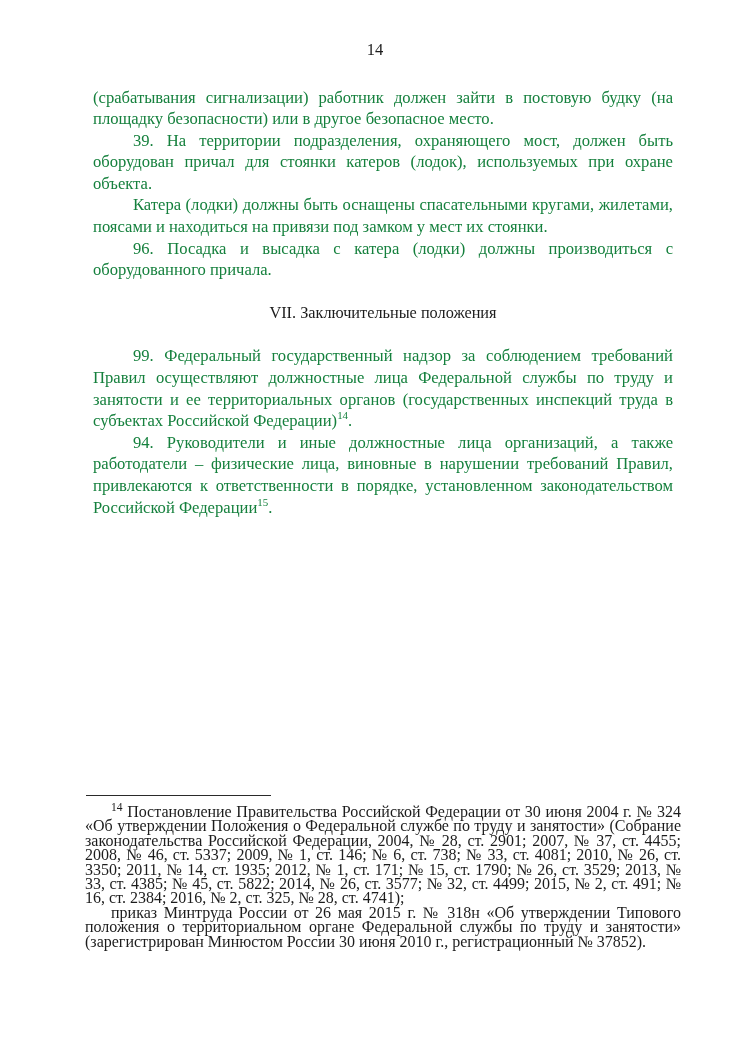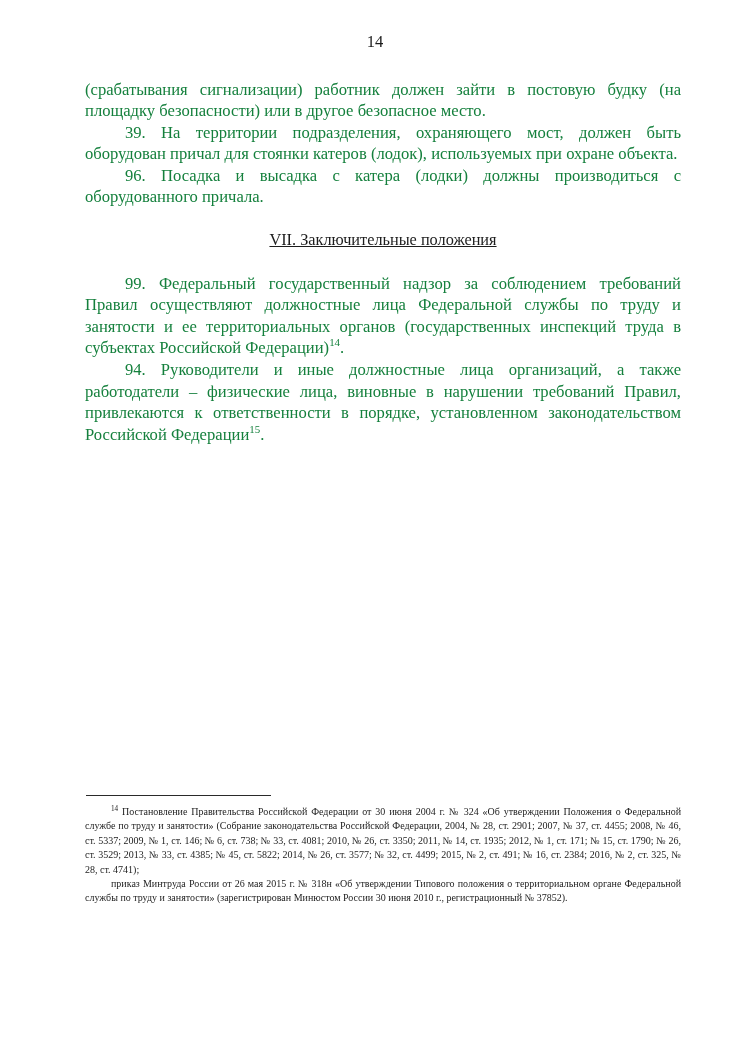--- a/index.html
+++ b/index.html
@@ -14,21 +14,21 @@
     font-family: "Liberation Serif", "DejaVu Serif", serif;
     color: #1a1a1a;
     position: relative;
     overflow: hidden;
   }
 
   .page {
     width: 750px;
     height: 1060px;
     box-sizing: border-box;
-    padding: 0;
+    padding: 8px;
     position: relative;
     background: #fff;
   }
 
   .page-number {
     text-align: center;
     font-size: 16.5px;
     line-height: 1;
     padding-top: 34px;
     color: #1c1c1c;
@@ -52,21 +52,20 @@
   p.indent {
     text-indent: 40px;
   }
 
   .center-heading {
     margin: 0;
     text-align: center;
     font-size: 16.3px;
     line-height: 21.6px;
     color: #1c1c1c;
-    text-decoration: underline;
   }
 
   .gap-before-heading { height: 21px; }
   .gap-after-heading  { height: 22px; }
 
   sup {
     font-size: 0.66em;
     vertical-align: super;
     line-height: 0;
   }
@@ -82,21 +81,21 @@
 
   .fn-rule {
     width: 185px;
     height: 0;
     border-top: 1.3px solid #2a2a2a;
     margin: 0 0 9px 1px;
   }
 
   p.fn {
     margin: 0;
-    font-size: 10px;
+    font-size: 16px;
     line-height: 14.4px;
     text-align: justify;
     text-justify: inter-word;
     color: #1c1c1c;
   }
 
   p.fn-indent {
     text-indent: 26px;
   }
 
@@ -110,20 +109,21 @@
 <div class="page">
 
   <div class="page-number">14</div>
 
   <div class="body-area">
 
     <p class="para">(срабатывания сигнализации) работник должен зайти в постовую будку (на площадку безопасности) или в другое безопасное место.</p>
 
     <p class="para indent">39. На территории подразделения, охраняющего мост, должен быть оборудован причал для стоянки катеров (лодок), используемых при охране объекта.</p>
 
+    <p class="para indent">Катера (лодки) должны быть оснащены спасательными кругами, жилетами, поясами и находиться на привязи под замком у мест их стоянки.</p>
 
     <p class="para indent">96. Посадка и высадка с катера (лодки) должны производиться с оборудованного причала.</p>
 
     <div class="gap-before-heading"></div>
 
     <p class="center-heading">VII. Заключительные положения</p>
 
     <div class="gap-after-heading"></div>
 
     <p class="para indent"><span>99. Федеральный государственный надзор за соблюдением требований Правил осуществляют должностные лица Федеральной службы по труду и занятости и ее территориальных органов (государственных инспекций труда в субъектах Российской Федерации)</span><sup>14</sup><span>.</span></p>

